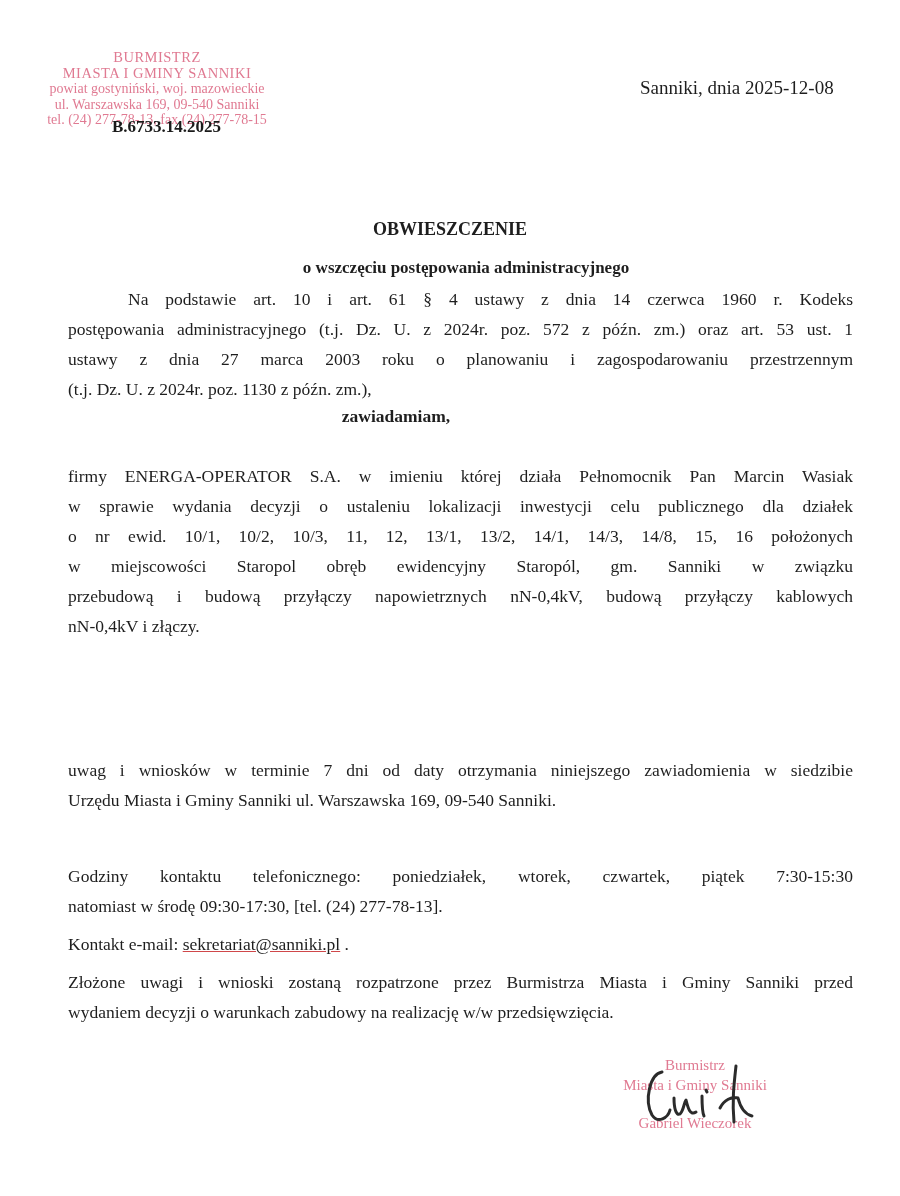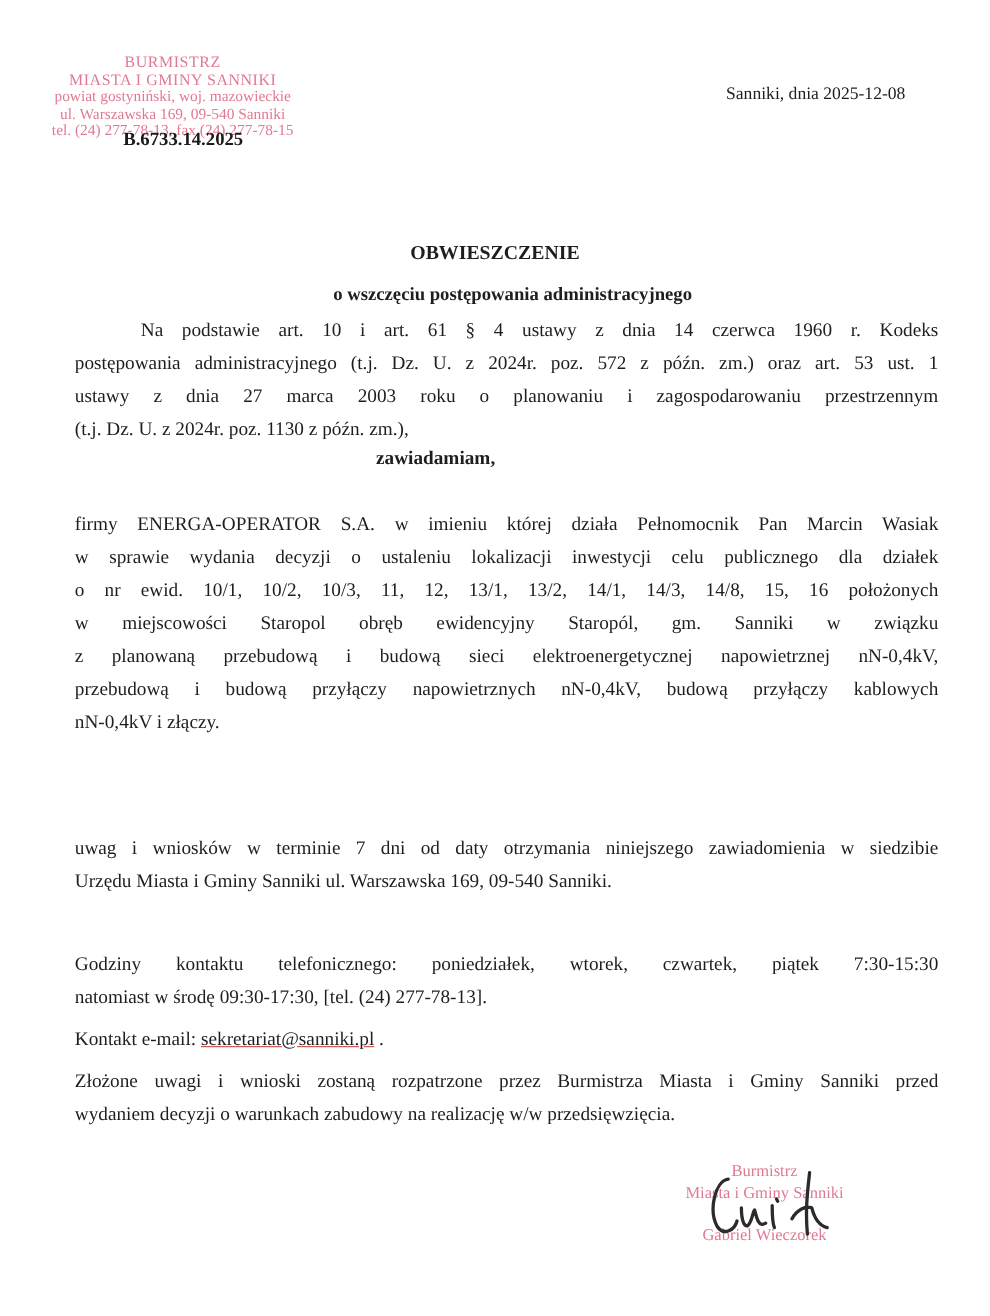--- a/index.html
+++ b/index.html
@@ -3,21 +3,21 @@
 <meta charset="utf-8">
 <style>
   html, body { margin: 0; padding: 0; background: #ffffff; }
   body { width: 900px; height: 1196px; position: relative; overflow: hidden;
          font-family: "Liberation Serif", "DejaVu Serif", serif; color: #1e1e1e; }
   .stamp { position: absolute; left: 22px; top: 50px; width: 270px; text-align: center;
            color: #e07a92; font-size: 14px; line-height: 15.5px; }
   .stamp div { white-space: nowrap; }
   .stamp .big { font-size: 14.5px; letter-spacing: 0.5px; }
   .ref { position: absolute; left: 80px; top: 117px; font-weight: bold; font-size: 17px; color: #1a1a1a; margin-left: 32px; }
-  .date { position: absolute; left: 660px; top: 77px; font-size: 16px; text-align: right; }
+  .date { position: absolute; left: 640px; top: 77px; font-size: 19px; text-align: right; }
   .title { position: absolute; left: 0; width: 900px; text-align: center; top: 219px;
            font-weight: bold; font-size: 18px; }
   .subtitle { position: absolute; left: 0; width: 900px; text-align: center; top: 258px;
               font-weight: bold; font-size: 17px; padding-left: 16px; }
   .para { position: absolute; left: 68px; width: 785px; font-size: 17.5px; line-height: 30px;
           text-align: justify; }
   .para .ln { display: block; text-align: justify; text-align-last: justify; white-space: nowrap; }
   .para .ln.last { text-align-last: left; }
   .zaw { position: absolute; left: 0; width: 792px; text-align: center; top: 406px;
          font-weight: bold; font-size: 17.5px; }
@@ -51,21 +51,20 @@
   <span class="ln last">(t.j. Dz. U. z 2024r. poz. 1130 z późn. zm.),</span>
 </div>
 
 <div class="zaw">zawiadamiam,</div>
 
 <div class="para" style="top:461px;">
   <span class="ln">firmy ENERGA-OPERATOR S.A. w imieniu której działa Pełnomocnik Pan Marcin Wasiak</span>
   <span class="ln">w sprawie wydania decyzji o ustaleniu lokalizacji inwestycji celu publicznego dla działek</span>
   <span class="ln">o nr ewid. 10/1, 10/2, 10/3, 11, 12, 13/1, 13/2, 14/1, 14/3, 14/8, 15, 16 położonych</span>
   <span class="ln">w miejscowości Staropol obręb ewidencyjny Staropól, gm. Sanniki w związku</span>
-  <span class="ln">z planowaną przebudową i budową sieci elektroenergetycznej napowietrznej nN-0,4kV,</span>
   <span class="ln">przebudową i budową przyłączy napowietrznych nN-0,4kV, budową przyłączy kablowych</span>
   <span class="ln last">nN-0,4kV i złączy.</span>
 </div>
 
 <div class="para" style="top:755px;">
   <span class="ln">uwag i wniosków w terminie 7 dni od daty otrzymania niniejszego zawiadomienia w siedzibie</span>
   <span class="ln last">Urzędu Miasta i Gminy Sanniki ul. Warszawska 169, 09-540 Sanniki.</span>
 </div>
 
 <div class="para" style="top:861px;">

